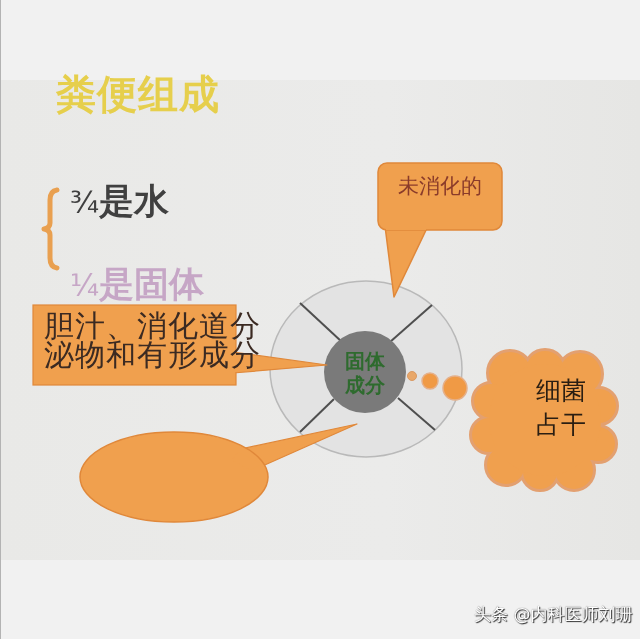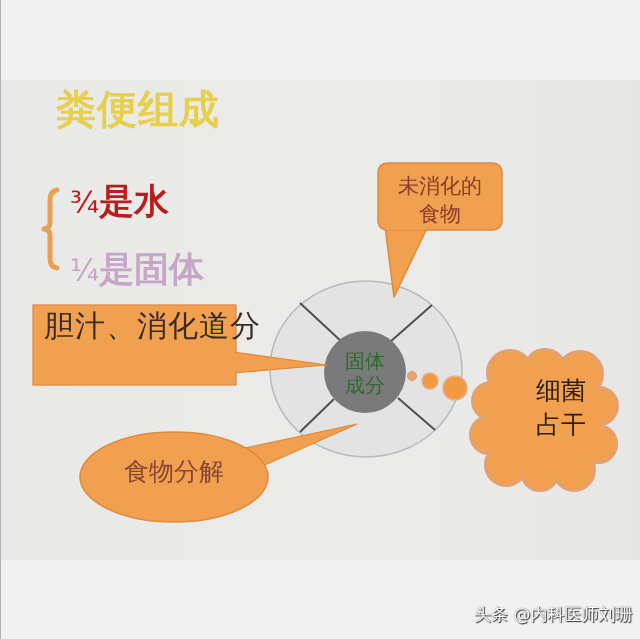--- a/index.html
+++ b/index.html
@@ -9,46 +9,46 @@
     font-family: "DejaVu Sans", "Liberation Sans", sans-serif;
   }
   .left-rule { position: absolute; left: 0; top: 0; width: 1px; height: 639px; background: #b3b3b3; }
   .slide {
     position: absolute; left: 1px; top: 80px; width: 639px; height: 480px;
     background: linear-gradient(90deg, #e9e9e7 0%, #ebebea 60%, #e6e6e4 100%);
   }
   svg.shapes { position: absolute; left: 0; top: 0; width: 640px; height: 639px; }
   .txt { position: absolute; white-space: nowrap; }
   .title {
-    left: 56px; top: 87px; font-size: 40px; font-weight: bold; line-height: 44px;
+    left: 56px; top: 72px; font-size: 40px; font-weight: bold; line-height: 44px;
     letter-spacing: 1px;
   }
   .comp { left: 70px; font-weight: bold; font-size: 35px; line-height: 38px; }
   .comp .frac { font-size: 30px; font-weight: normal; }
   .comp1 { top: 182px; }
-  .comp2 { top: 250px; }
+  .comp2 { top: 265px; }
   .callout-food {
     left: 378px; top: 172px; width: 124px; text-align: center;
     font-size: 21px; line-height: 28px; color: #8a3b2a;
   }
   .callout-bile {
     left: 44px; top: 311px; font-size: 30px; line-height: 29px; color: #3b2a22;
     letter-spacing: 1px;
   }
   .callout-break {
     left: 100px; top: 456px; width: 148px; text-align: center;
     font-size: 25px; line-height: 31px; color: #8a4535;
   }
   .callout-bact {
     left: 490px; top: 374px; width: 96px; text-align: right;
     font-size: 25px; line-height: 34px; color: #2a1e12;
   }
   .center-label {
     left: 335px; top: 349px; width: 60px; text-align: center;
-    font-size: 20px; line-height: 24px; font-weight: normal;
+    font-size: 20px; line-height: 24px; font-weight: bold;
   }
   .line { display: block; }
   .watermark {
     left: 474px; top: 604px; font-size: 17px; line-height: 20px; color: #ffffff;
     text-shadow: 1px 1px 1px #2a2a2a, 0 0 1px #555;
   }
 </style>
 </head>
 <body>
 
@@ -114,38 +114,37 @@
       <circle cx="489" cy="435" r="17"></circle>
         <circle cx="491" cy="401" r="17"></circle>
       <circle cx="545" cy="420" r="56"></circle>
       <rect x="495" y="385" width="100" height="75"></rect>
     </g>
   </g>
 </svg>
 
 <div class="txt title" style="color: rgb(230, 207, 76);">粪便组成</div>
 
-<div class="txt comp comp1" style="color: #b91c1c; text-align: center;">
+<div class="txt comp comp1" style="color: #404040; text-align: center;">
   <span class="frac">¾</span><span>是水</span>
 </div>
 <div class="txt comp comp2" style="color: rgb(198, 166, 198);">
   <span class="frac">¼</span><span>是固体</span>
 </div>
 
 <div class="txt callout-food">
   <span class="line">未消化的</span>
-  <span class="line">食物</span>
 </div>
 
 <div class="txt callout-bile">
   <span class="line">胆汁、消化道分</span>
+  <span class="line">泌物和有形成分</span>
 </div>
 
 <div class="txt callout-break">
-  <span class="line">食物分解</span>
 </div>
 
 <div class="txt callout-bact">
   <span class="line">细菌</span>
   <span class="line">占干</span>
 </div>
 
 <div class="txt center-label" style="color: rgb(46, 107, 46);">
   <span class="line">固体</span>
   <span class="line">成分</span>

